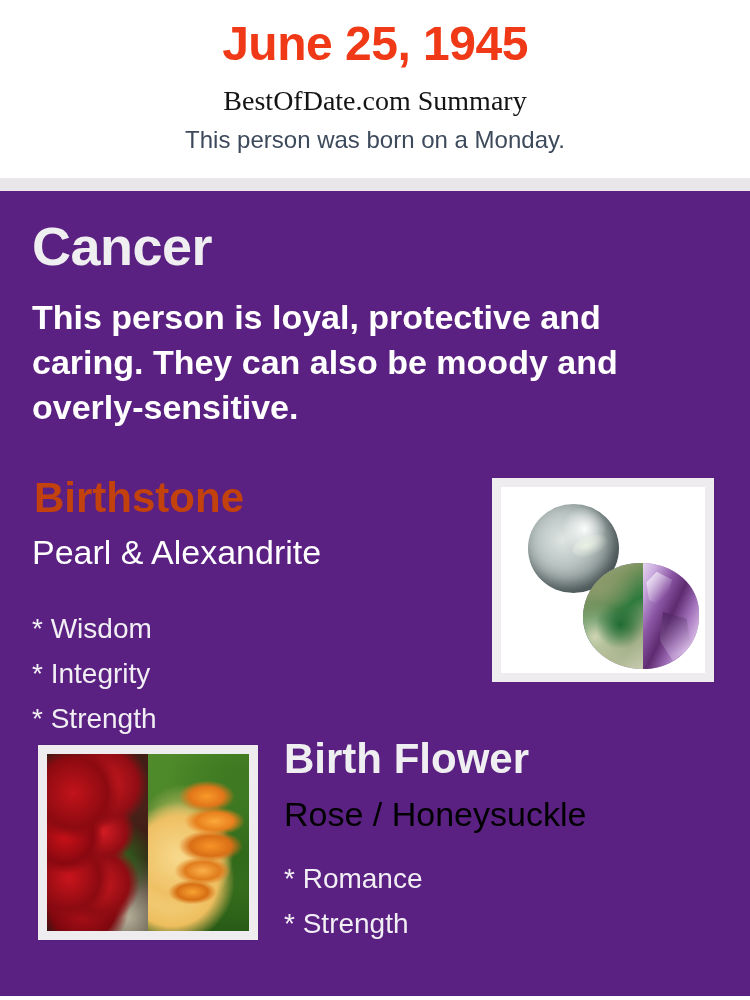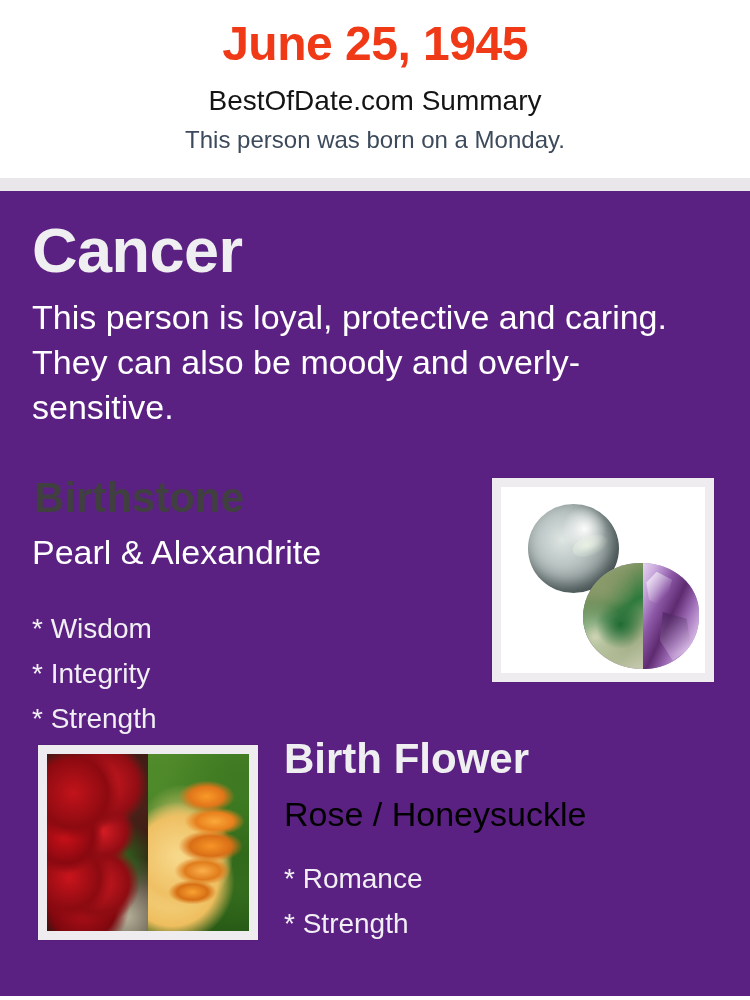--- a/index.html
+++ b/index.html
@@ -39,20 +39,21 @@
     line-height: 1.1;
   }
   .header-site {
     position: absolute;
     left: 0; top: 86px;
     width: 750px;
     font-size: 28px;
     font-weight: normal;
     color: #141414;
     line-height: 1.1;
+    font-family: Liberation Serif, serif;
   }
   .header-note {
     position: absolute;
     left: 0; top: 127px;
     width: 750px;
     font-size: 24px;
     font-weight: normal;
     color: #3d4a5c;
     line-height: 1.1;
     text-align: center;
@@ -70,43 +71,43 @@
     position: absolute;
     left: 0; top: 191px;
     width: 750px;
     height: 809px;
     background: #5b2182;
   }
 
   .sign-title {
     position: absolute;
     left: 32px; top: 219px;
-    font-size: 63px;
+    font-size: 54px;
     font-weight: bold;
     color: #efeef0;
     line-height: 1.0;
     letter-spacing: -0.5px;
   }
   .sign-desc {
     position: absolute;
     left: 32px; top: 295px;
     width: 640px;
     font-size: 34px;
-    font-weight: normal;
+    font-weight: bold;
     color: #ffffff;
     line-height: 1.33;
   }
 
   
   .stone-heading {
     position: absolute;
     left: 34px; top: 477px;
     font-size: 42px;
     font-weight: bold;
-    color: #404040;
+    color: #c2410c;
     line-height: 1.0;
   }
   .stone-value {
     position: absolute;
     left: 32px; top: 535px;
     font-size: 34px;
     font-weight: normal;
     color: #ffffff;
     line-height: 1.0;
     text-align: right;

